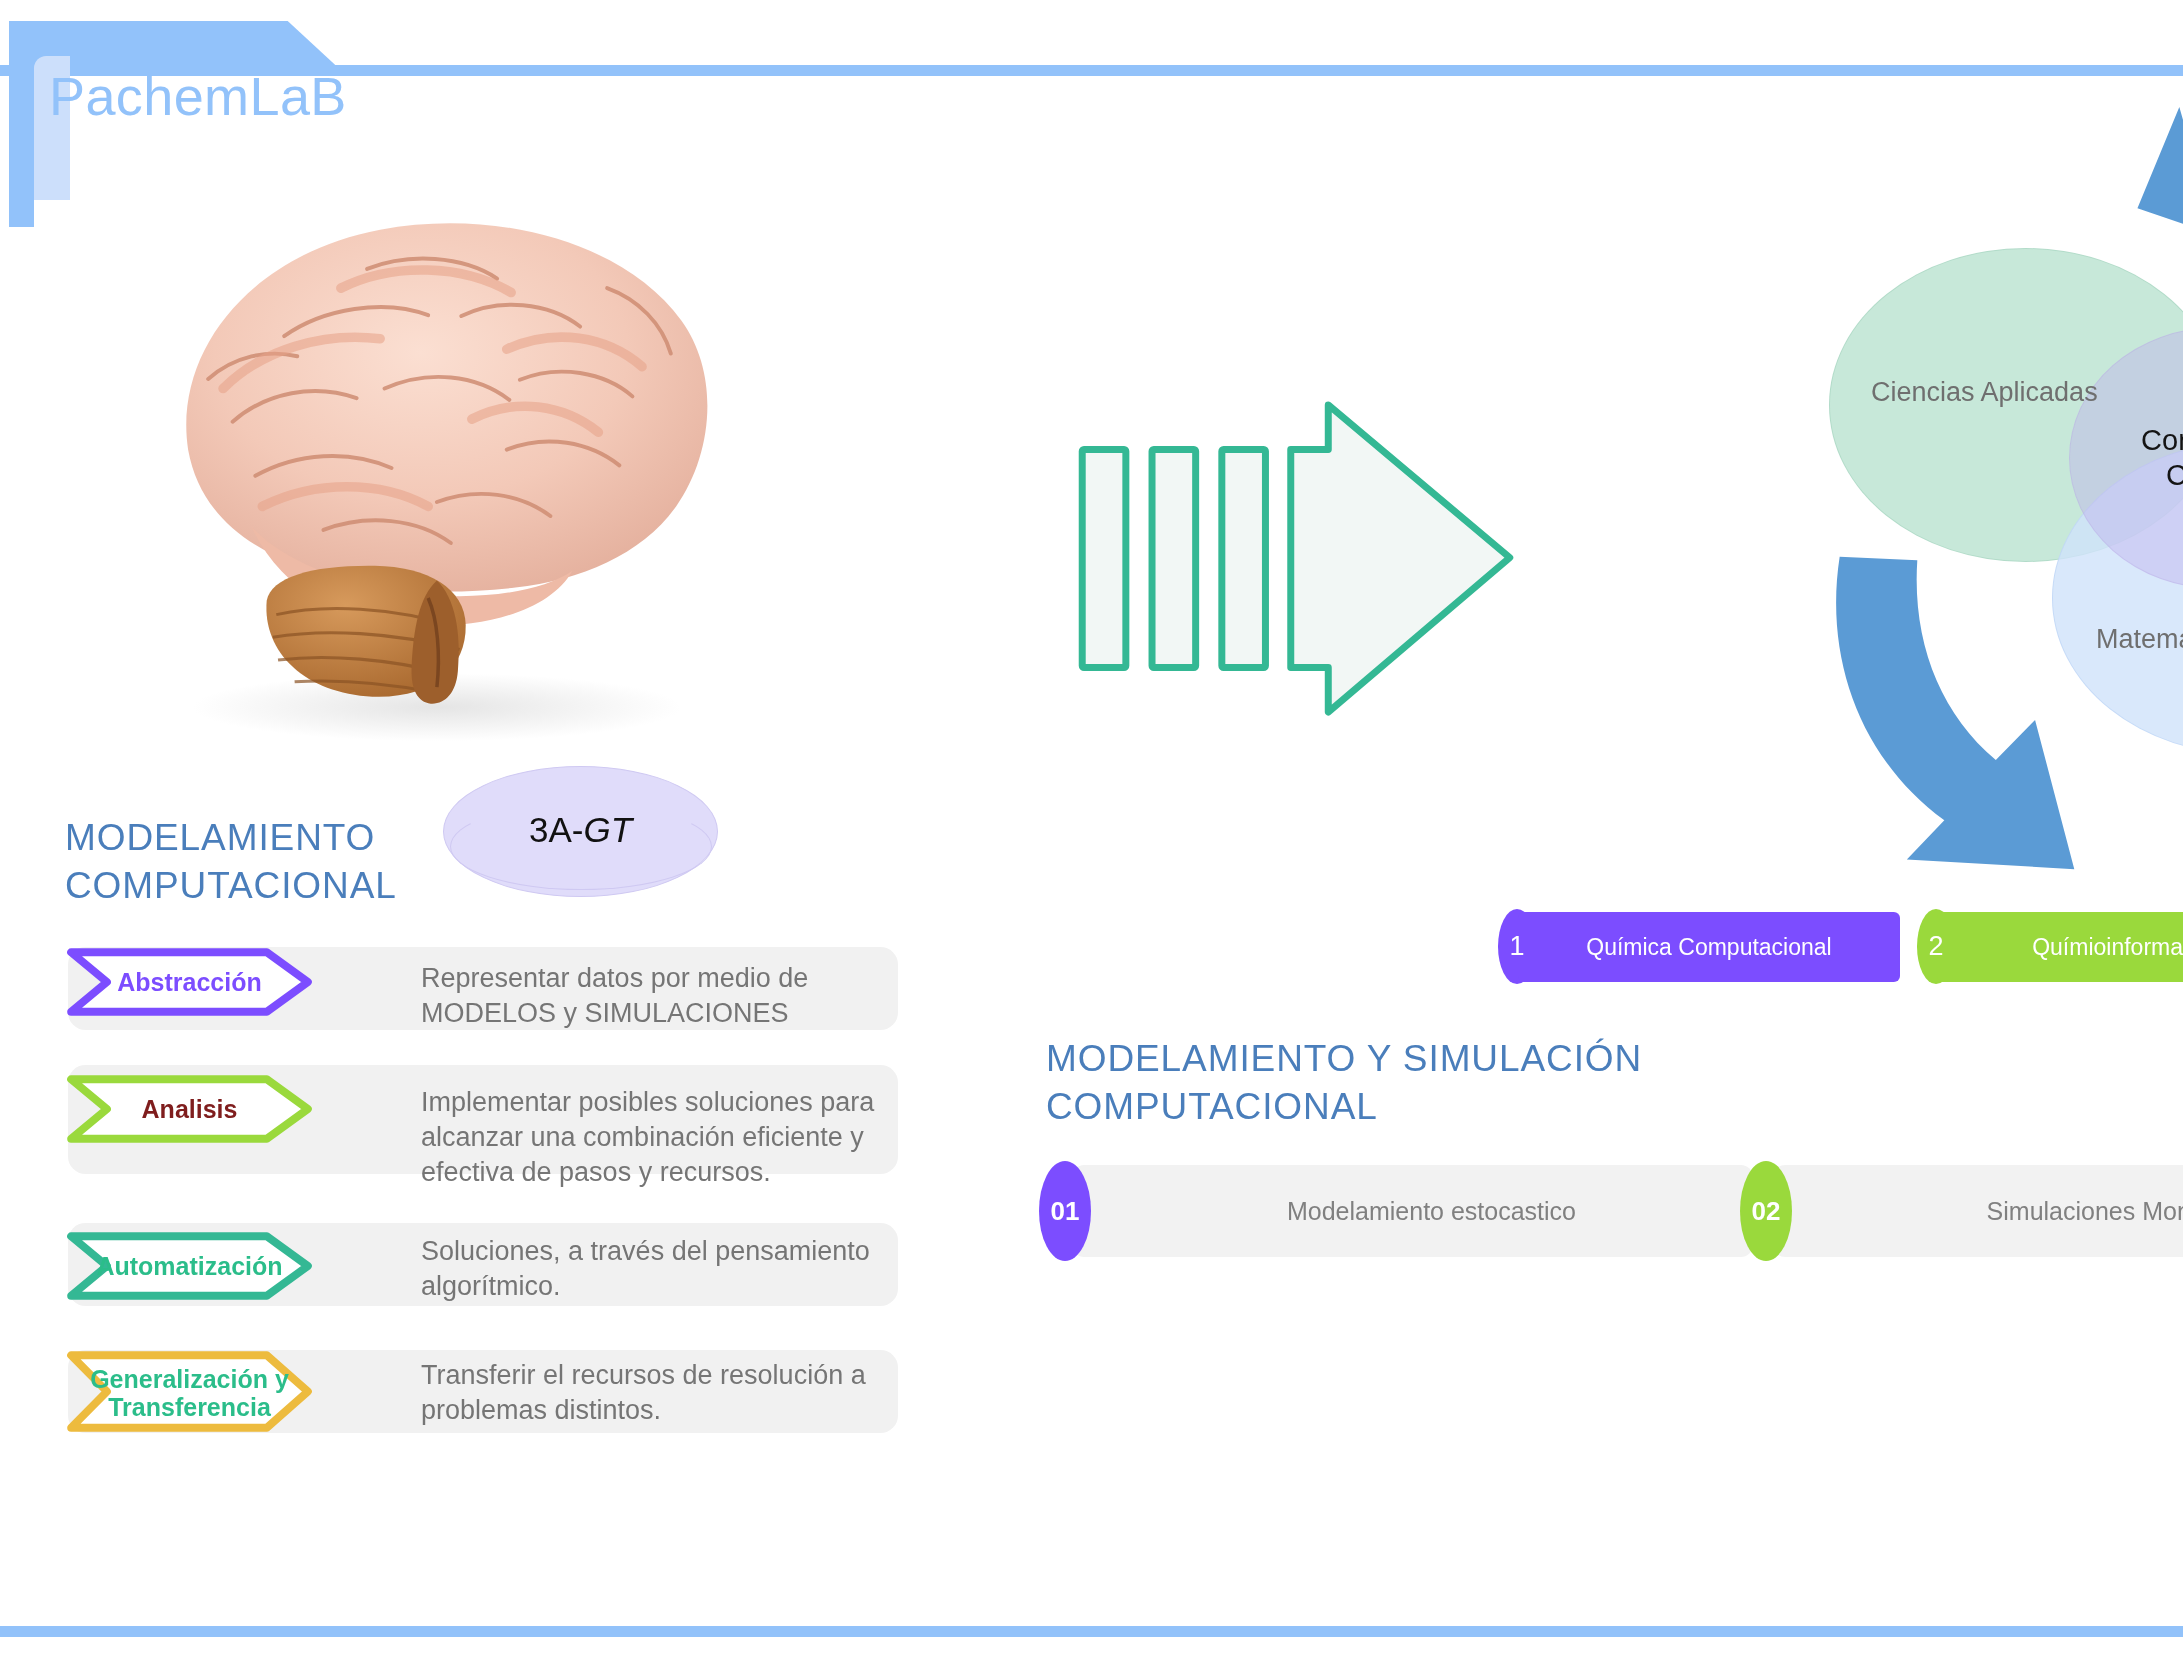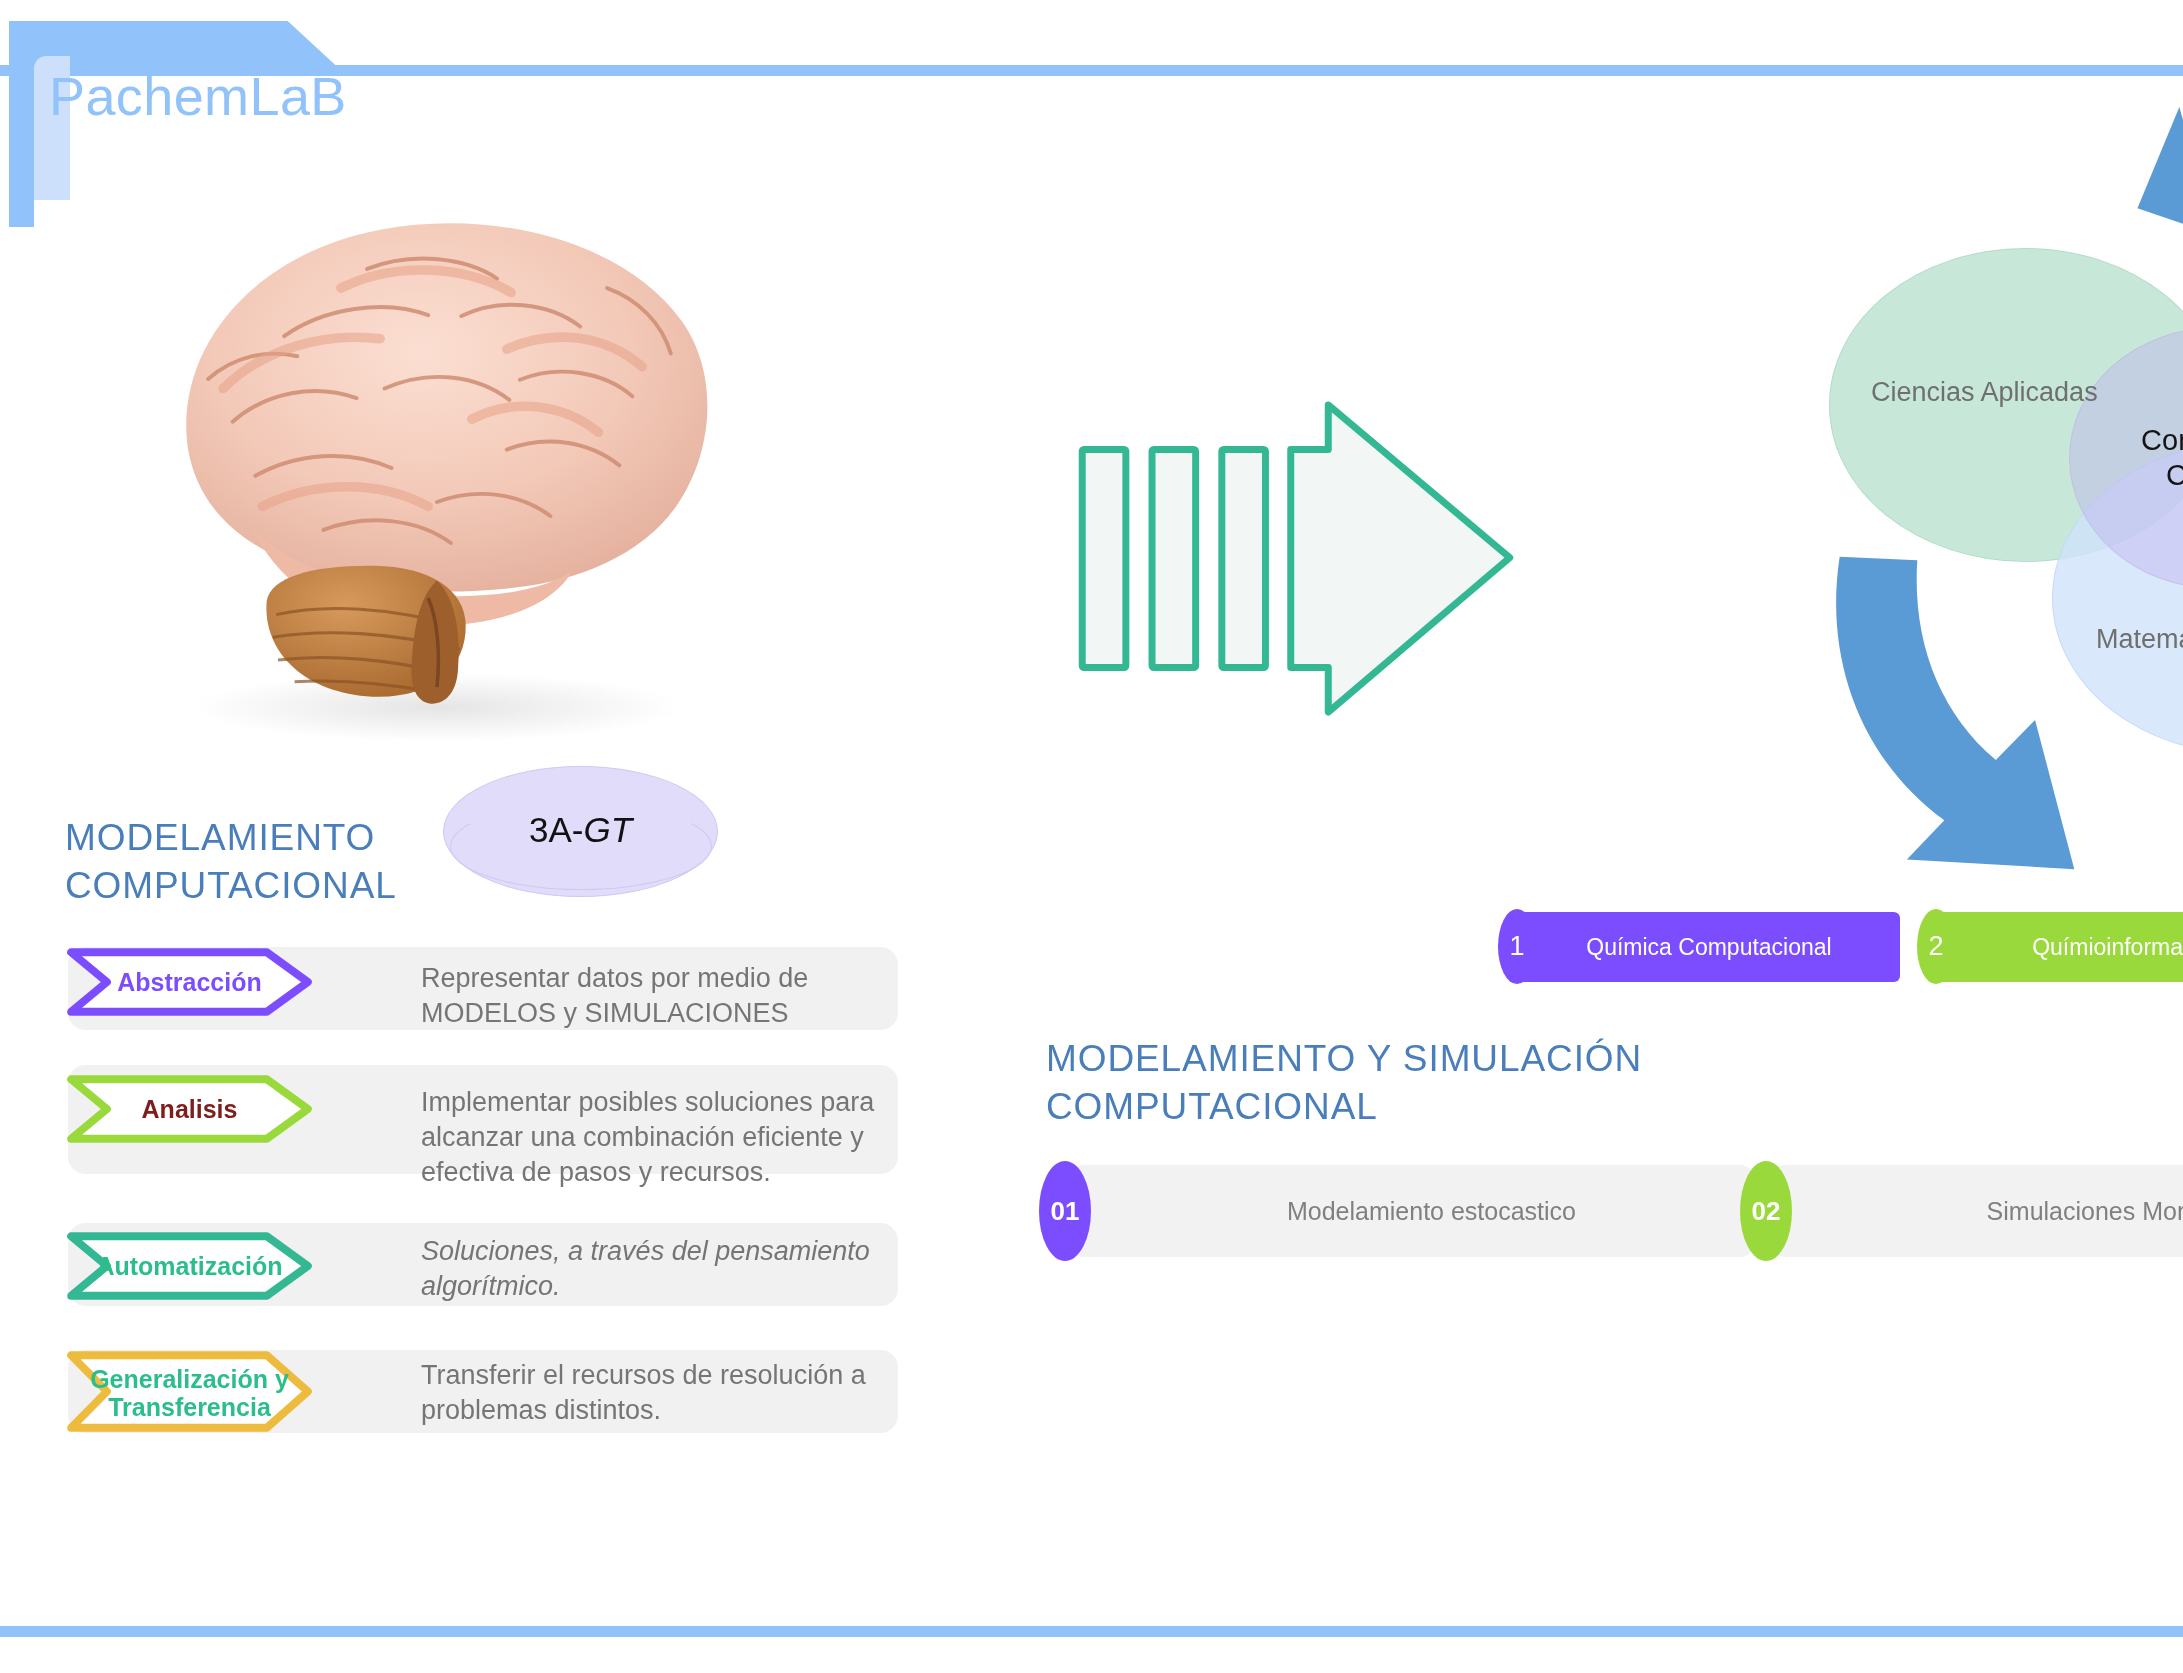--- a/index.html
+++ b/index.html
@@ -225,21 +225,21 @@
     </div>
     <div class="chev-label abs" style="left: 65px; top: 1095px; color: #7f1d1d;">Analisis</div>
     <div class="ct-desc" style="top: 1065px; width: 493px; margin-top: 20px;">Implementar posibles soluciones para alcanzar una combinación eficiente y efectiva de pasos y recursos.</div>
     <div class="ct-panel" style="top: 1223px; height: 83px; width: 830px;"></div>
     <div class="chev abs" style="top: 1231px; left: 65px; height: 70px;">
       <svg viewBox="0 0 570 160" preserveAspectRatio="none">
         <path d="M14 12 H462 L556 80 L462 148 H14 L96 80 Z" fill="#ffffff" stroke="#34b894" stroke-width="18" stroke-linejoin="round"></path>
       </svg>
     </div>
     <div class="chev-label abs" style="left: 65px; top: 1252px; color: rgb(43, 189, 138);">Automatización</div>
-    <div class="ct-desc" style="top: 1234px; width: 493px; font-style: italic;">Soluciones, a través del pensamiento algorítmico.</div>
+    <div class="ct-desc" style="top: 1234px; width: 493px;">Soluciones, a través del pensamiento algorítmico.</div>
     <div class="ct-panel" style="top: 1350px; height: 83px; width: 830px;"></div>
     <div class="chev abs" style="top: 1350px; left: 65px; height: 83px;">
       <svg viewBox="0 0 570 190" preserveAspectRatio="none">
         <path d="M14 12 H462 L556 95 L462 178 H14 L96 95 Z" fill="#ffffff" stroke="#edbb3e" stroke-width="18" stroke-linejoin="round"></path>
       </svg>
     </div>
     <div class="chev-label abs" style="left: 65px; top: 1365px; color: rgb(43, 189, 138);">Generalización y Transferencia</div>
     <div class="ct-desc" style="top: 1358px; width: 493px;">Transferir el recursos de resolución a problemas distintos.</div>
   </div>
 

